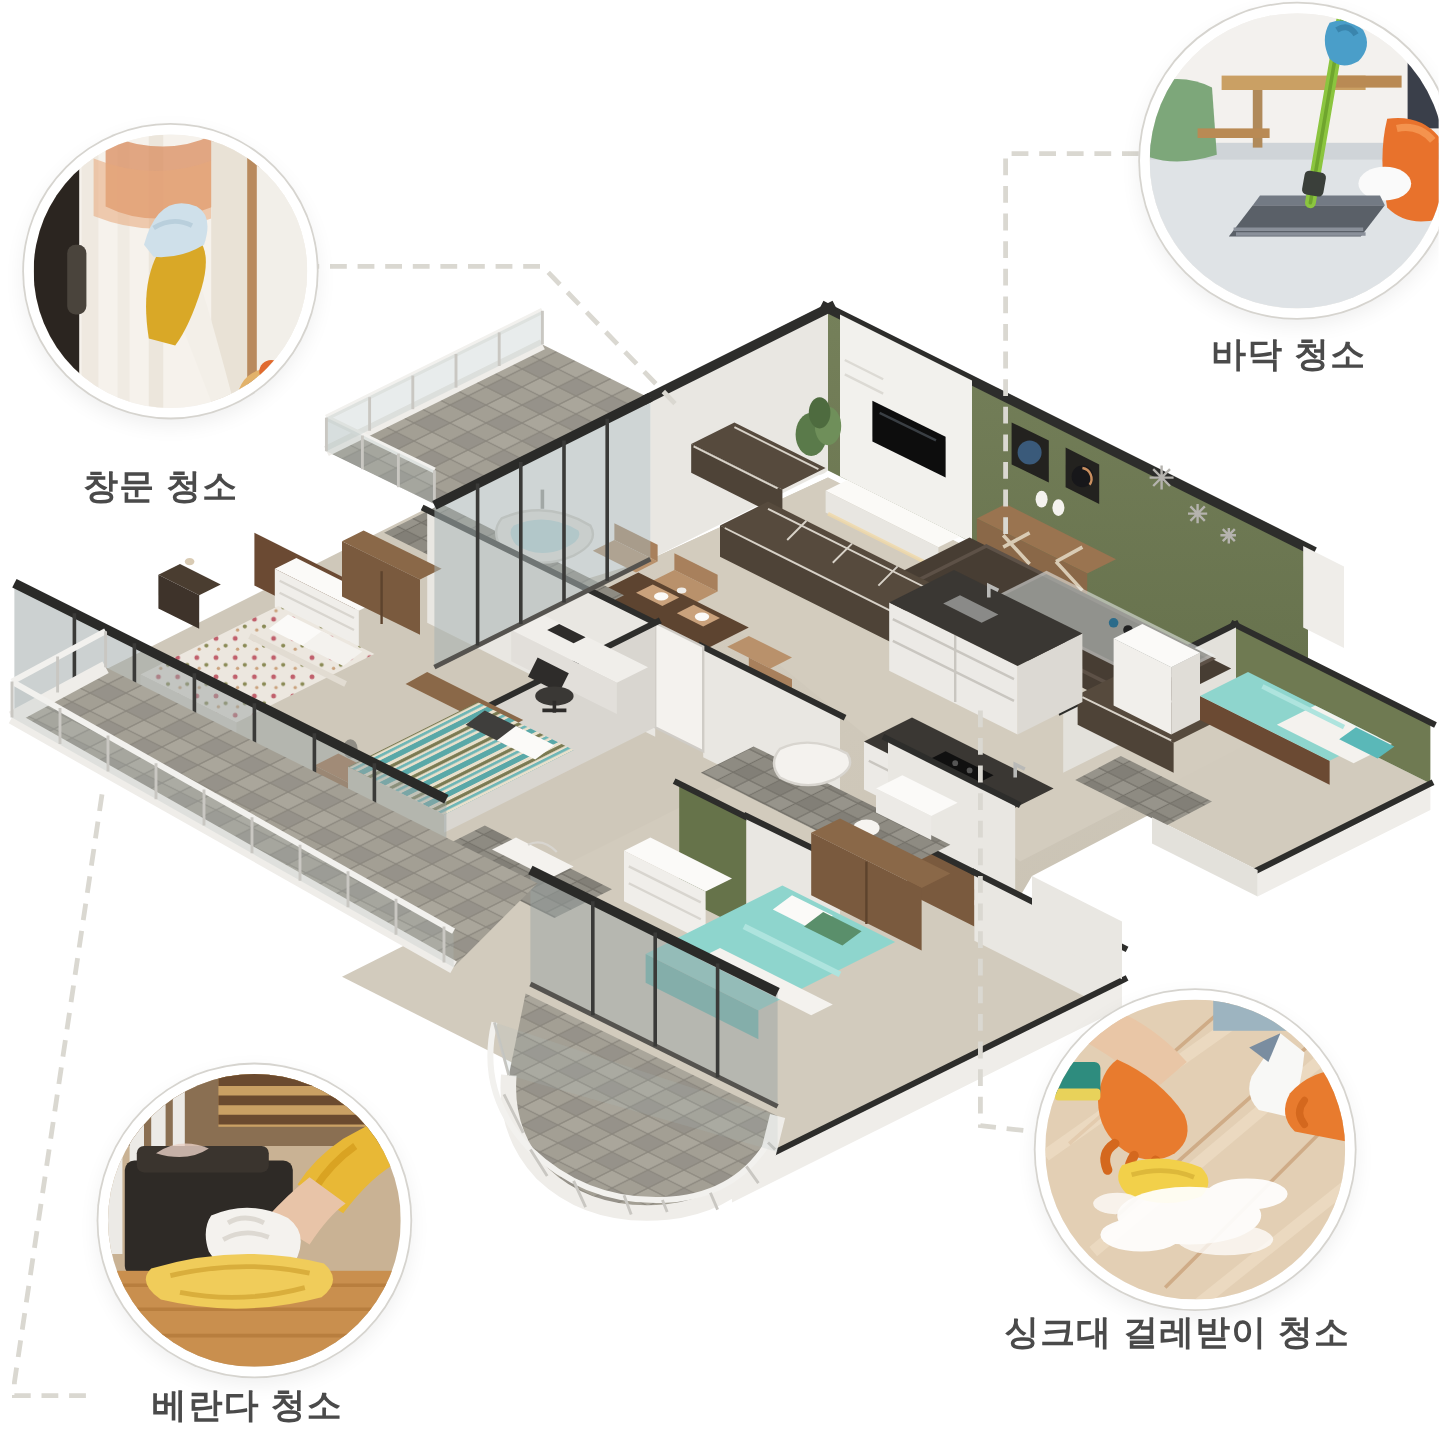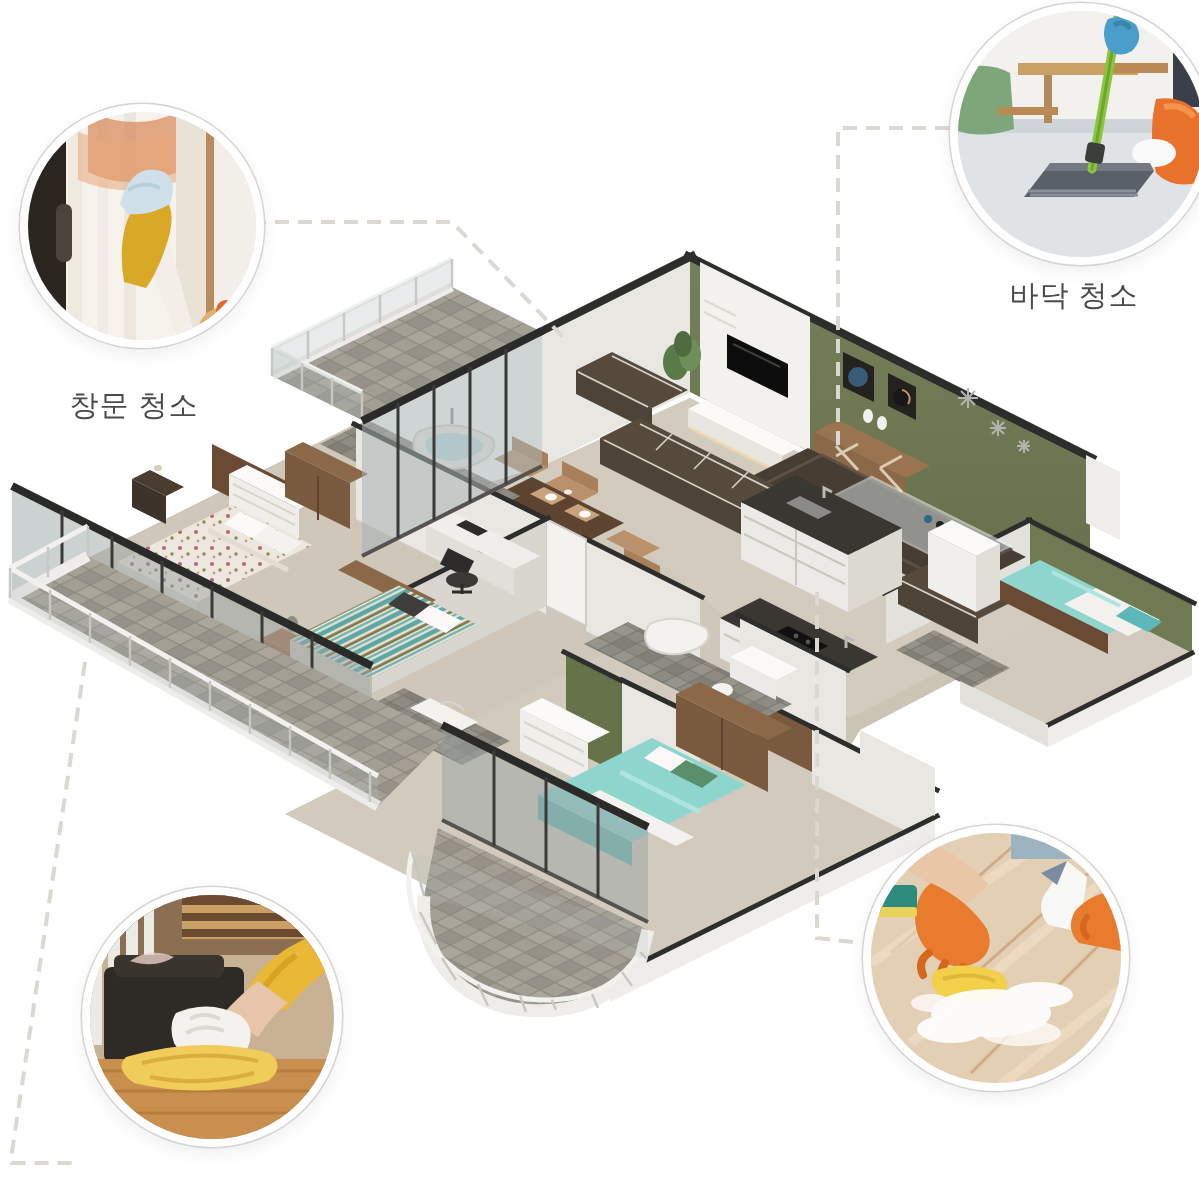--- a/index.html
+++ b/index.html
@@ -4,21 +4,21 @@
 <style>
   html,body{margin:0;padding:0;background:#ffffff;}
   #stage{position:relative;width:1199px;height:1191px;background:#ffffff;overflow:hidden;
          font-family:"Liberation Sans", sans-serif;}
   #planlayer{position:absolute;left:0;top:0;}
   .callout{position:absolute;border-radius:50%;border:8px solid #ffffff;
            box-shadow:0 0 0 1.5px #d6d4cf, 0 6px 18px rgba(0,0,0,.07);
            overflow:hidden;background:#f4f2ee;}
   .callout svg{display:block;width:100%;height:100%;}
   .caption{position:absolute;transform:translateX(-50%);white-space:nowrap;
-           font-size:29px;font-weight:400;color:#4a4a4a;letter-spacing:1px;text-align:center;}
+           font-size:29px;font-weight:700;color:#4a4a4a;letter-spacing:1px;text-align:center;}
   .ridge{stroke:#2d2d2b;stroke-width:8;stroke-linecap:square;fill:none;}
   .ridge-thin{stroke:#2d2d2b;stroke-width:5;stroke-linecap:square;fill:none;}
   .wall-face{fill:#e9e7e2;}
   .wall-face-shaded{fill:#d9d6d0;}
   .connector{stroke:#dad8d1;stroke-width:4;stroke-dasharray:14 9;fill:none;}
 </style>
 </head>
 <body>
 
 <div id="stage">
@@ -486,20 +486,21 @@
       <path d="M0,176h244 M0,196h244 M0,218h244" stroke="#b87e3e" stroke-width="3"></path>
       <path d="M244,28 L196,54 Q172,70 158,92 L196,116 Q220,84 244,72Z" fill="#e8b836"></path>
       <path d="M206,60 q-20,14 -34,36" stroke="#d9a322" stroke-width="6" fill="none"></path>
       <path d="M168,86 Q150,100 132,120 L168,142 Q184,118 198,108Z" fill="#e8c4a8"></path>
       <path d="M86,118 Q118,104 150,120 Q166,132 158,152 Q150,170 122,168 Q94,166 84,148 Q78,130 86,118Z" fill="#f4f2ee"></path>
       <path d="M100,124 q14,-8 30,0 M96,138 q18,-10 38,-2" stroke="#ddd9d2" stroke-width="4" fill="none"></path>
       <path d="M36,162 Q110,140 180,158 Q196,172 178,186 Q110,204 44,188 Q24,174 36,162Z" fill="#f0cc5a"></path>
       <path d="M52,168 q60,-14 116,-2 M60,182 q52,10 104,-4" stroke="#d9ae3c" stroke-width="4" fill="none"></path>
     </svg>
   </div>
+  <div class="caption" style="left:206px;top:1152px;">베란다 청소</div>
 
   <div class="callout" style="left:863px;top:825px;width:250px;height:250px;">
     <svg viewBox="0 0 250 250">
       <rect width="250" height="250" fill="#e3cfb4"></rect>
       <g stroke="#caa37c" stroke-width="3" opacity="0.8">
         <path d="M-20,60 L120,-40 M20,120 L180,-20 M60,180 L240,20 M100,240 L260,80 M140,290 L280,160"></path>
       </g>
       <g stroke="#f0e0c8" stroke-width="10" opacity="0.6">
         <path d="M0,40 L100,-30 M0,130 L170,10 M40,210 L230,50 M120,260 L270,140"></path>
       </g>
@@ -517,14 +518,15 @@
         <ellipse cx="60" cy="170" rx="20" ry="9" opacity="0.8"></ellipse>
       </g>
       <rect x="8" y="52" width="38" height="30" rx="5" fill="#2e8c7e"></rect>
       <rect x="8" y="74" width="38" height="10" rx="3" fill="#e8d25a"></rect>
       <path d="M196,28 L172,64 Q166,80 178,92 L204,98 Q214,70 216,44Z" fill="#f8f8f6"></path>
       <path d="M196,28 L170,40 L186,52Z" fill="#7a8da0"></path>
       <path d="M250,58 Q222,58 204,78 Q194,96 208,110 L250,118Z" fill="#e87b2e"></path>
       <path d="M216,84 q-8,10 0,20" stroke="#d4681e" stroke-width="6" fill="none" stroke-linecap="round"></path>
     </svg>
   </div>
+  <div class="caption" style="left:981px;top:1091px;">싱크대 걸레받이 청소</div>
 
 </div>
 
 </body></html>

